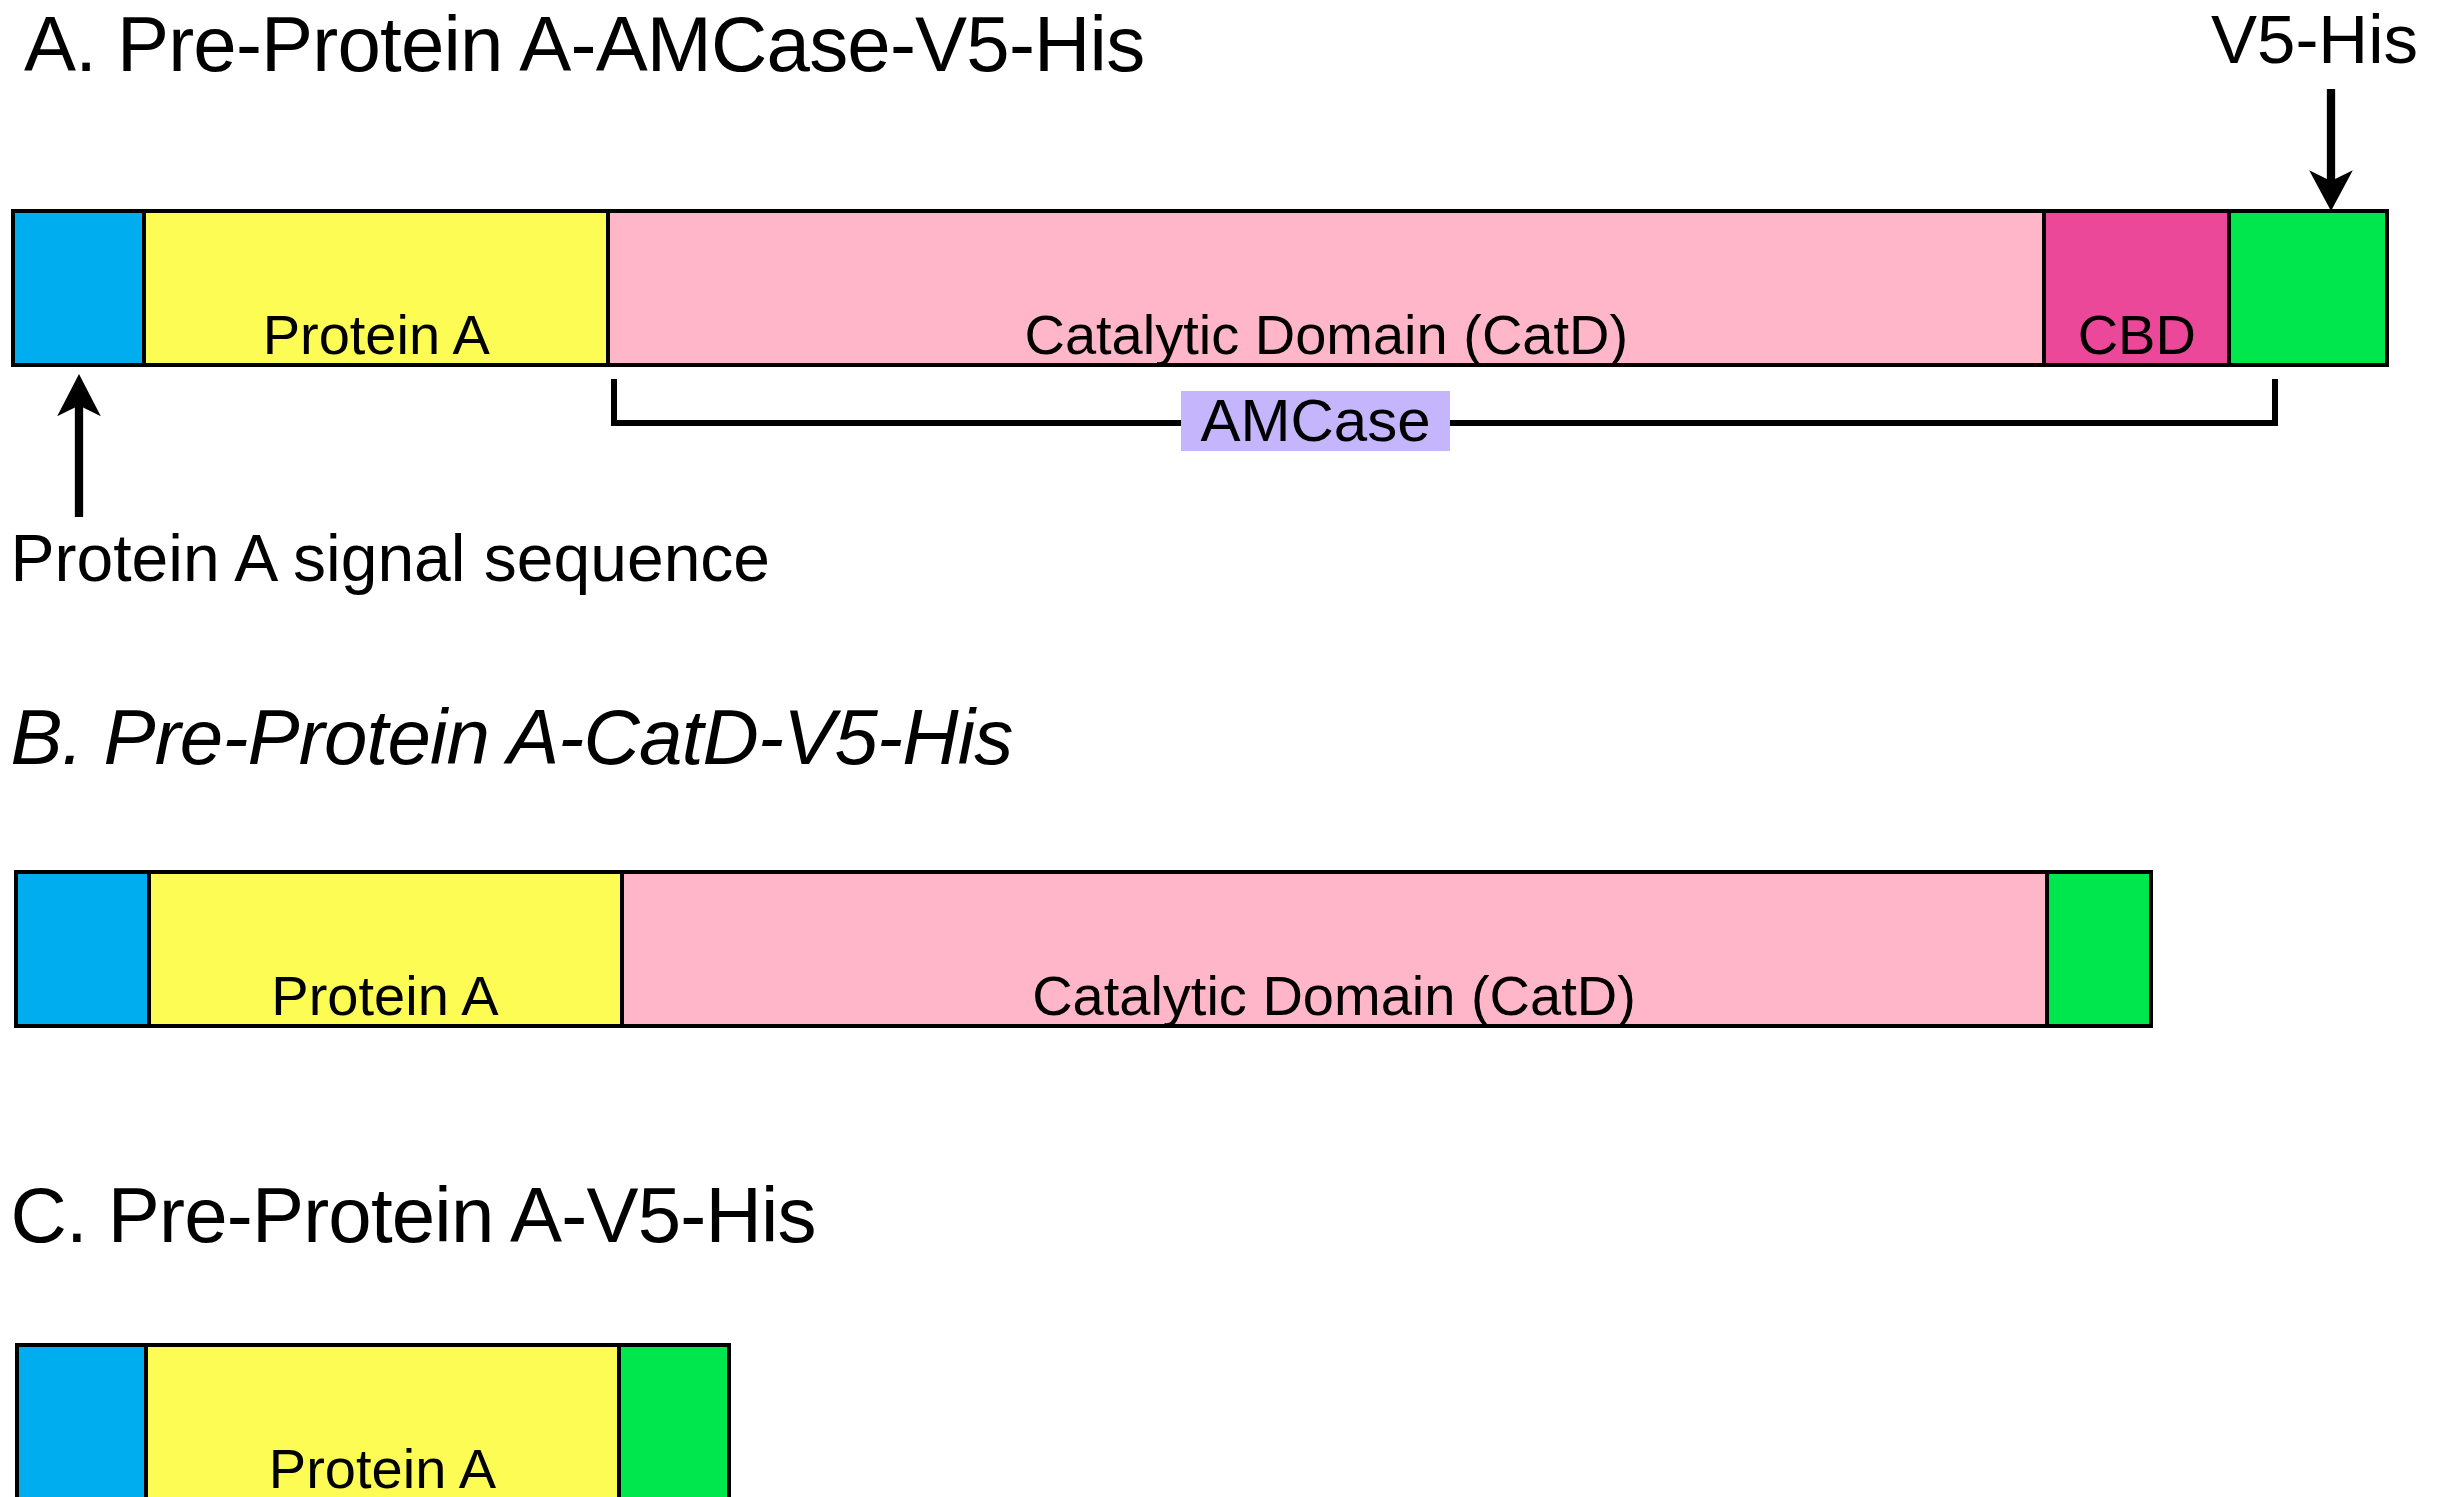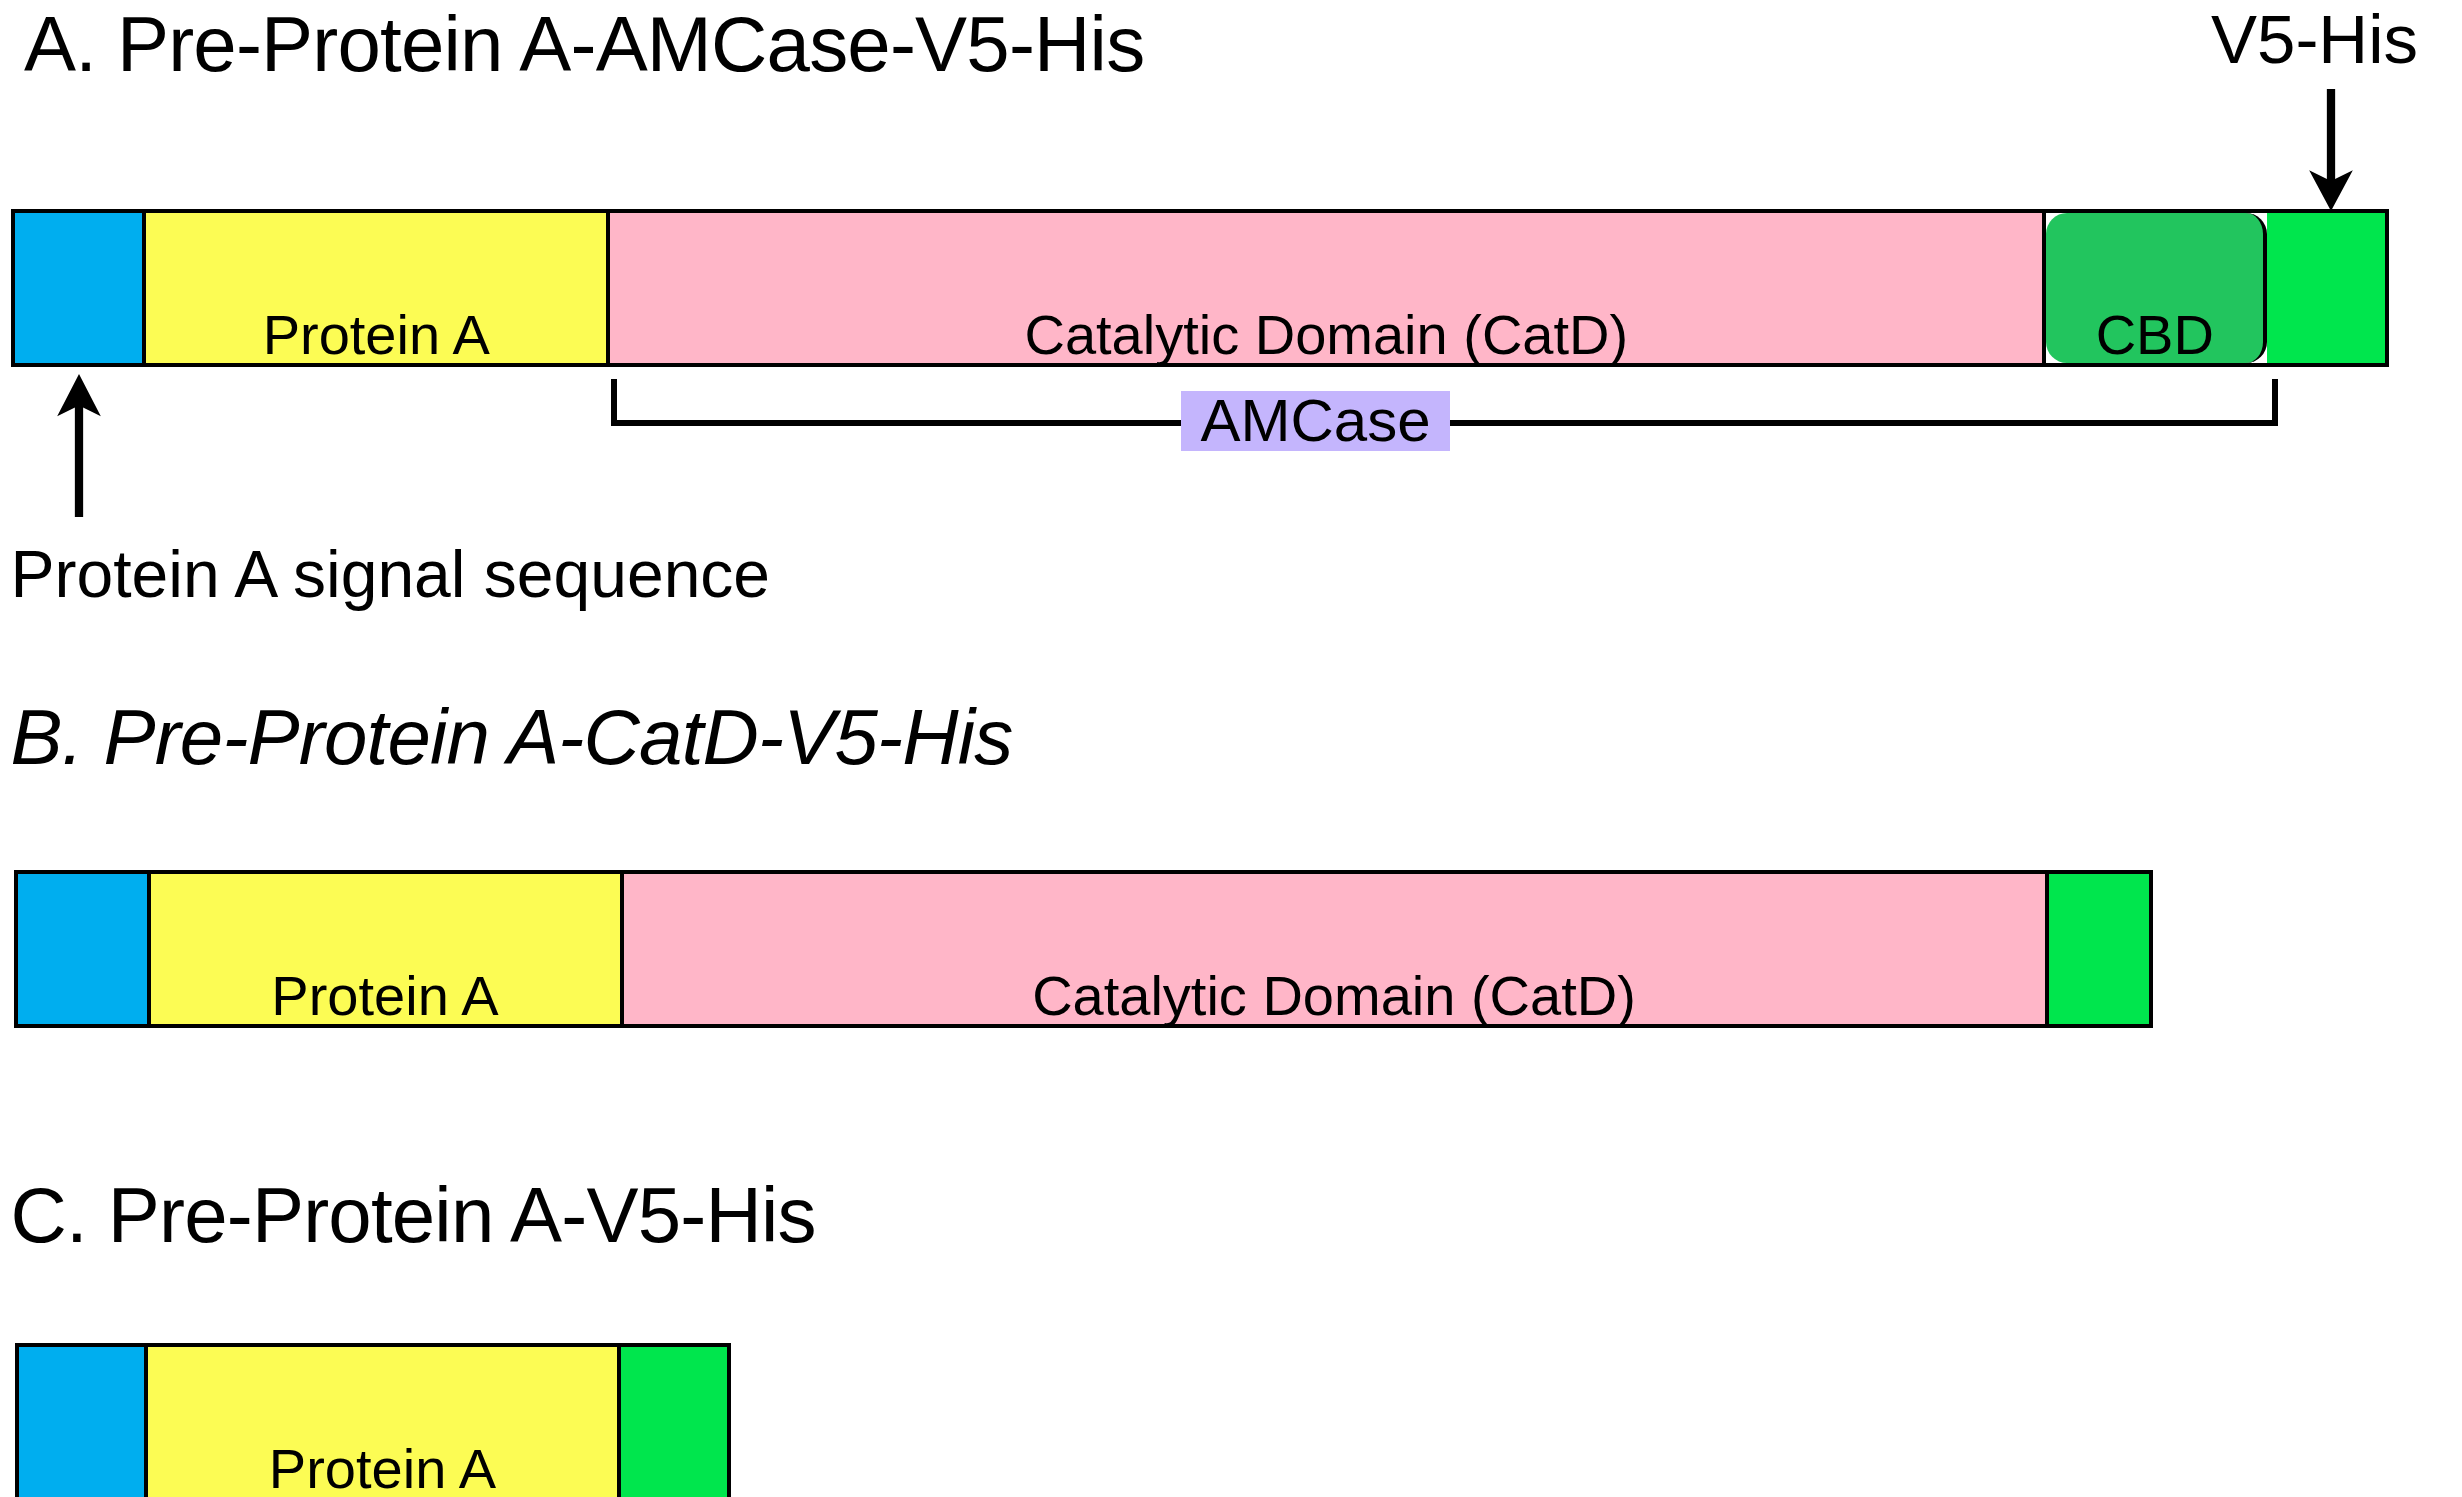--- a/index.html
+++ b/index.html
@@ -56,21 +56,20 @@
     position: absolute;
     font-size: 69px;
     line-height: 1;
     white-space: nowrap;
   }
   .sig-label {
     position: absolute;
     font-size: 66px;
     line-height: 1;
     white-space: nowrap;
-    margin-top: 16px;
   }
   .amcase-label {
     position: absolute;
     font-size: 60px;
     line-height: 1;
     white-space: nowrap;
     background: #c4b5fd;
     padding: 0 19.5px;
   }
 
@@ -101,21 +100,21 @@
 <div class="bar" style="left:11.3px; top:209px; width:2378px; height:158px;">
   <div class="seg" style="width:131px; background:#00AEEF;">
     <span class="seg-label"></span>
   </div>
   <div class="seg" style="width:464px; background:#FCFC54;">
     <span class="seg-label">Protein A</span>
   </div>
   <div class="seg" style="width:1436px; background:#FFB6C8;">
     <span class="seg-label">Catalytic Domain (CatD)</span>
   </div>
-  <div class="seg" style="width:221px; background:#22c55e;border-radius:21px;">
+  <div class="seg" style="width:185px; background:#ec4899;">
     <span class="seg-label">CBD</span>
   </div>
   <div class="seg" style="flex:1 1 auto; background:#00E64D;">
     <span class="seg-label"></span>
   </div>
 </div>
 
 <div class="bracket" style="left:611px; top:379px; width:1667px; height:47px;"></div>
 <div class="amcase-label" style="left:1181px; top:391px;">AMCase</div>
 

